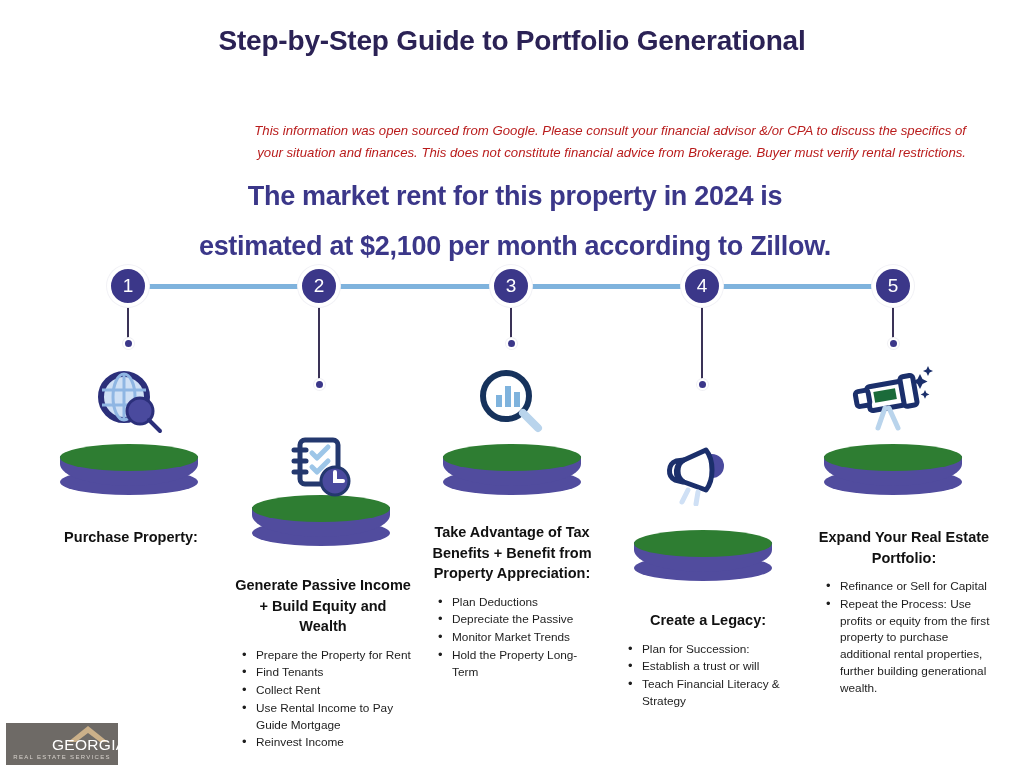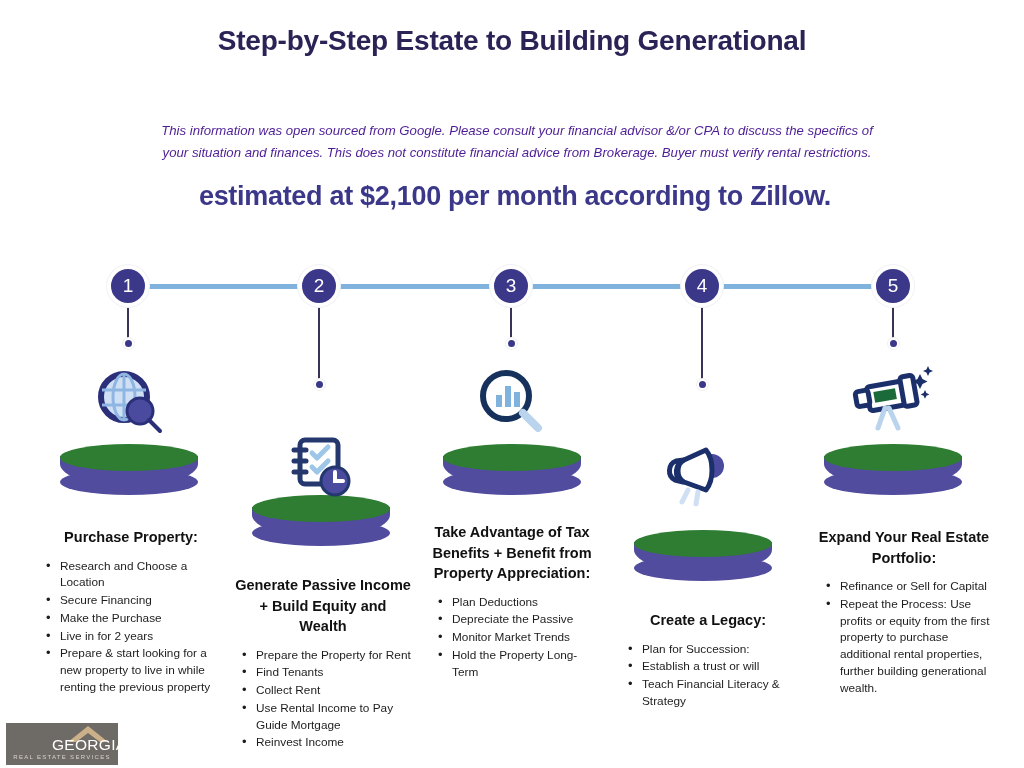--- a/index.html
+++ b/index.html
@@ -27,25 +27,25 @@
     font-weight: bold;
     line-height: 1.38;
     color: #2b2255;
     letter-spacing: -0.2px;
   }
   .disclaimer {
     position: absolute;
     left: 68px;
     top: 120px;
     width: 898px;
-    text-align: center;
+    text-align: right;
     font-style: italic;
     font-size: 13.2px;
     line-height: 1.65;
-    color: #4c1d95;
+    color: #b91c1c;
   }
   .rent-line {
     position: absolute;
     left: 60px;
     top: 172px;
     width: 910px;
     text-align: center;
     font-size: 27px;
     font-weight: bold;
     line-height: 1.85;
@@ -218,29 +218,30 @@
     font-size: 6px;
     letter-spacing: 1.3px;
     color: #d8d3cd;
     white-space: nowrap;
   }
 </style>
 </head>
 <body>
 
 <div class="title">
-  <div>Step-by-Step Estate to Building Generational</div>
+  <div>Step-by-Step Guide to Portfolio Generational</div>
 </div>
 
 <div class="disclaimer">
   <div>This information was open sourced from Google.  Please consult your financial advisor &amp;/or CPA to discuss the specifics of</div>
   <div>your situation and finances. This does not constitute financial advice from Brokerage. Buyer must verify rental restrictions.</div>
 </div>
 
 <div class="rent-line">
+  <div>The market rent for this property in 2024 is</div>
   <div>estimated at  $2,100 per month according to Zillow.</div>
 </div>
 
 <div class="timeline-rail"></div>
 
 <div class="node" style="left:128px;">
   <span>1</span>
 </div>
 <div class="node" style="left:319px;">
   <span>2</span>
@@ -356,27 +357,20 @@
 </div>
 
 <div class="disc" style="left:824px; top:444px; width:138px; height:50px;">
   <div class="lip"></div>
   <div class="body"></div>
   <div class="top"></div>
 </div>
 
 <div class="col" style="left:38px; top:515px; width:186px;">
   <p class="col-head">Purchase Property:</p>
-  <ul>
-    <li>Research and Choose a Location</li>
-    <li>Secure Financing</li>
-    <li>Make the Purchase</li>
-    <li>Live in for 2 years</li>
-    <li>Prepare &amp; start looking for a new property to live in while renting the previous property</li>
-  </ul>
 </div>
 
 <div class="col" style="left:234px; top:563px; width:178px;">
   <p class="col-head">Generate Passive Income + Build Equity and Wealth</p>
   <ul>
     <li>Prepare the Property for Rent</li>
     <li>Find Tenants</li>
     <li>Collect Rent</li>
     <li>Use Rental Income to Pay Guide Mortgage</li>
     <li>Reinvest Income</li>

